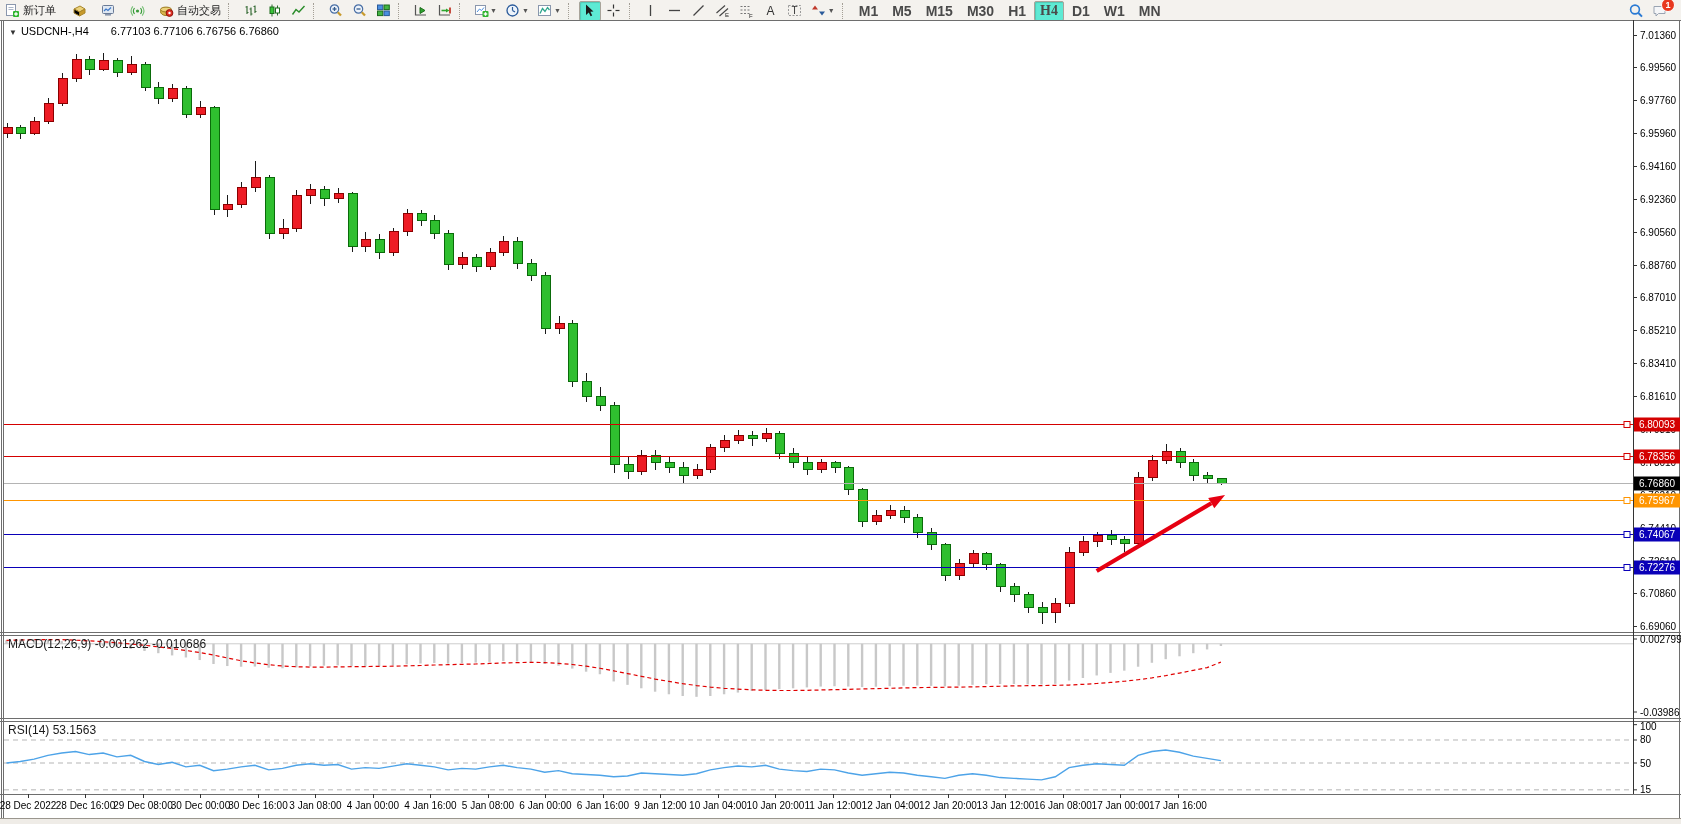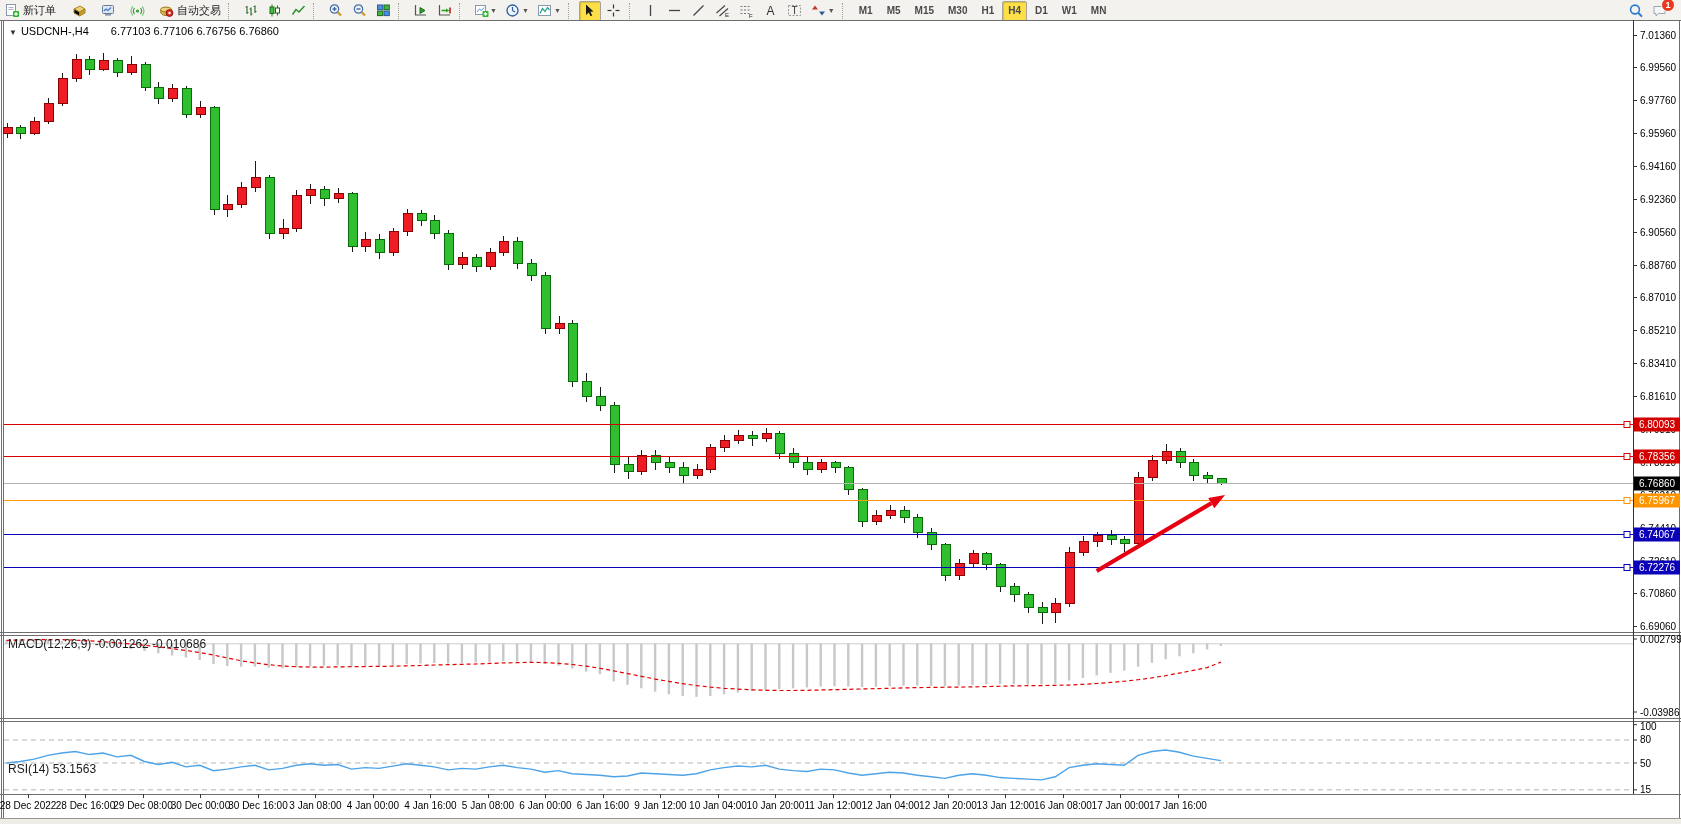--- a/index.html
+++ b/index.html
@@ -2,26 +2,26 @@
 <html><head>
 <meta charset="utf-8">
 <style>
   html,body{margin:0;padding:0;background:#d8d4cc;}
   .app{position:relative;width:1681px;height:824px;background:#ffffff;overflow:hidden;
        font-family:"Liberation Sans",sans-serif;-webkit-font-smoothing:antialiased;}
   
   .toolbar{position:absolute;left:0;top:0;width:1681px;height:21px;background:#f4f2ee;
            border-bottom:1px solid #b8b4ac;display:flex;align-items:center;font-size:11px;color:#222;}
   .tb{display:inline-flex;align-items:center;height:18px;padding:0 2px;margin:0 1px;border:1px solid transparent;border-radius:2px;cursor:default;}
-  .tb.pressed{background:#fde047;border:1px solid #a9a49a;box-shadow:inset 1px 1px 1px rgba(0,0,0,.15);}
+  .tb.pressed{background:#5eead4;border:1px solid #a9a49a;box-shadow:inset 1px 1px 1px rgba(0,0,0,.15);font-family:Liberation Serif, serif;}
   .tbi{display:inline-flex;width:16px;height:16px;align-items:center;justify-content:center;}
   .tbl{margin-left:3px;white-space:nowrap;}
   .tbsep{width:6px;height:16px;margin:0 3px;border-left:1px dotted #a49f96;}
   .caret{font-size:7px;color:#555;margin-left:1px;}
-  .tf{font-size:10px;font-weight:bold;color:#4a4a4a;padding:0 5px;}
+  .tf{font-size:14px;font-weight:bold;color:#4a4a4a;padding:0 5px;}
   .tb-spacer{flex:1;}
   .badge{position:absolute;top:-4px;right:-5px;background:#e8381f;color:#fff;font-size:9px;font-weight:bold;
          border-radius:7px;min-width:12px;height:12px;line-height:12px;text-align:center;border:1px solid #fff;}
   .chatwrap{position:relative;margin-right:10px;}
   
   .chart-title{position:absolute;left:9px;top:25px;font-size:11px;color:#000;z-index:5;}
   .chart-title .dd{font-size:8px;color:#333;margin-right:4px;}
   .chart-title .ohlc{margin-left:22px;}
   .pane-label{position:absolute;left:8px;font-size:12px;color:#1a1a1a;z-index:5;}
   .statusbar{position:absolute;left:0;top:818px;width:1681px;height:6px;background:#efece7;border-top:1px solid #9a968e;}
@@ -336,21 +336,21 @@
           </svg>
       </span>
       <span class="badge">1</span>
     </span>
   </div>
 
   <div class="chart-title">
     <span class="dd">▼</span><span>USDCNH-,H4</span><span class="ohlc">6.77103 6.77106 6.76756 6.76860</span>
   </div>
   <div class="pane-label" style="top:637px">MACD(12,26,9) -0.001262 -0.010686</div>
-  <div class="pane-label" style="top:762px">RSI(14) 53.1563</div>
+  <div class="pane-label" style="top:723px">RSI(14) 53.1563</div>
 
   <svg id="chart-svg" style="position:absolute;left:0;top:20px;" width="1681" height="804" viewBox="0 20 1681 804">
       <rect x="0" y="20" width="1681" height="804" fill="#ffffff"></rect>
       <g stroke="#6e6e6e" stroke-width="1" shape-rendering="crispEdges">
         <line x1="0" y1="20.5" x2="1681" y2="20.5"></line>
         <line x1="1.5" y1="20" x2="1.5" y2="818"></line>
         <line x1="3.5" y1="20" x2="3.5" y2="818"></line>
         <line x1="1679.5" y1="20" x2="1679.5" y2="818"></line>
         <line x1="0" y1="632.5" x2="1681" y2="632.5"></line>
         <line x1="0" y1="635.5" x2="1681" y2="635.5"></line>

